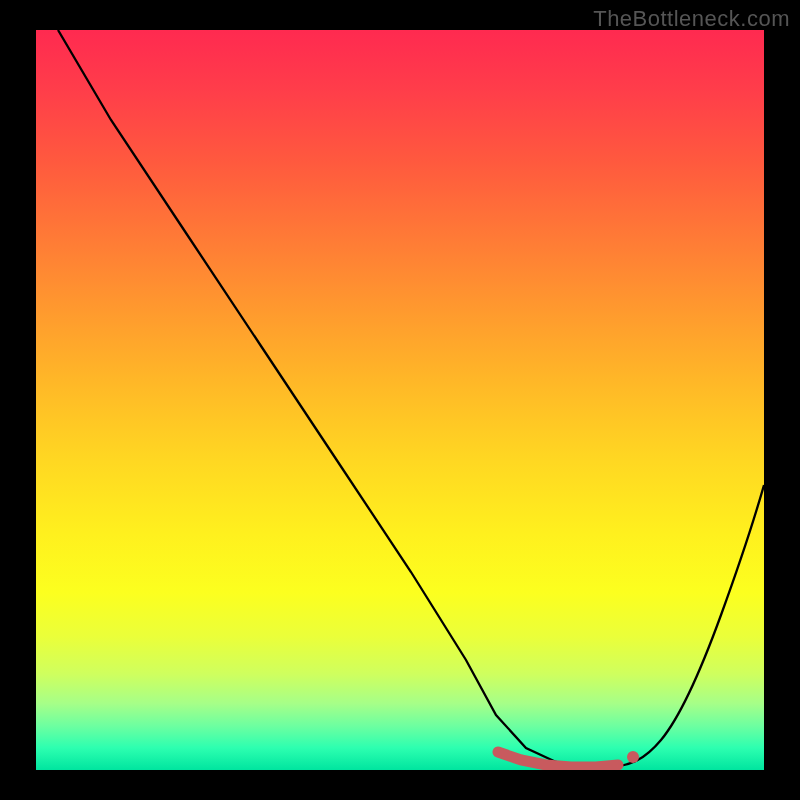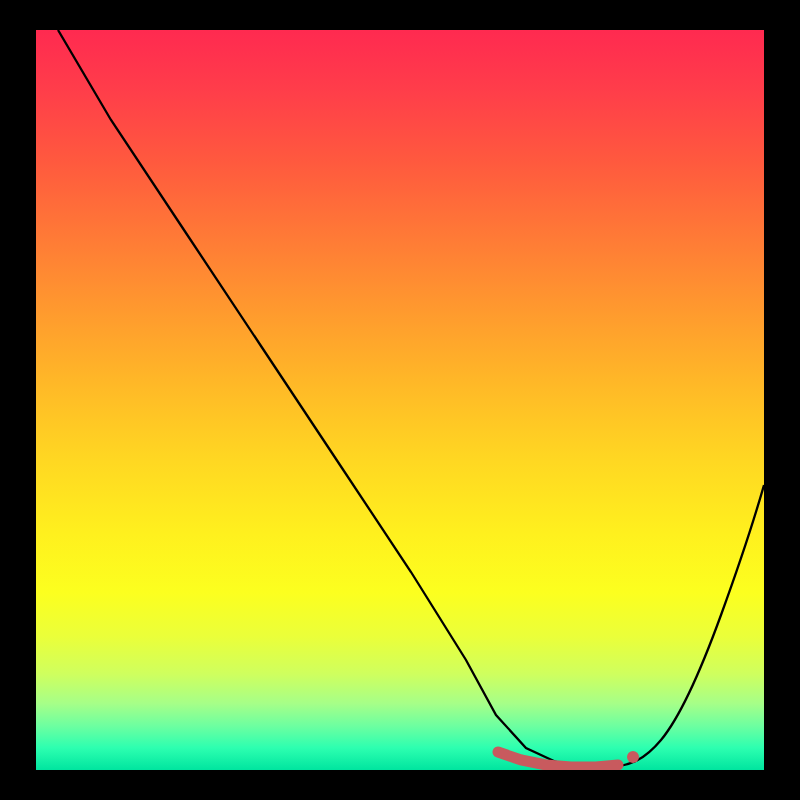--- a/index.html
+++ b/index.html
@@ -74,20 +74,21 @@
     stroke-linecap: round;
   }
   .curve circle.marker {
     fill: #c85a5e;
   }
 </style>
 </head>
 <body>
 
 <div class="frame">
+  <div class="watermark">TheBottleneck.com</div>
 
   <div class="plot">
     <div class="gradient"></div>
 
     <svg class="curve" viewBox="0 0 728 740" preserveAspectRatio="none">
       <path class="line" d="M 22 0
                L 75 90
                L 150 203
                L 225 316
                L 300 429

